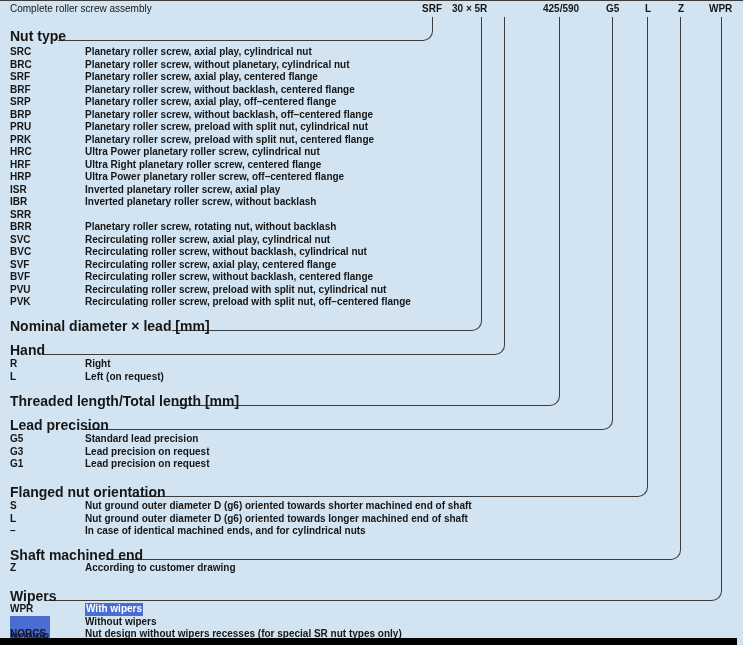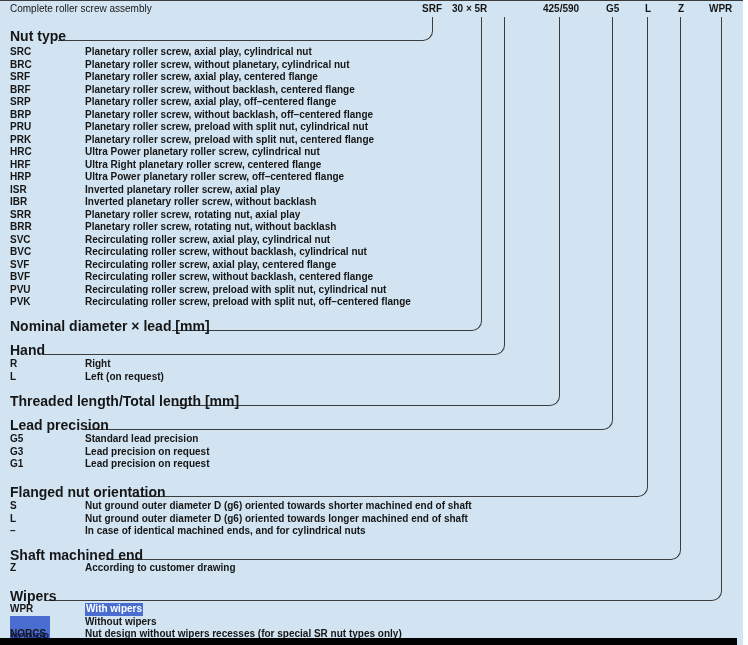--- a/index.html
+++ b/index.html
@@ -123,21 +123,20 @@
     <div class="row">
         <span class="code">ISR</span>
         <span class="desc">Inverted planetary roller screw, axial play</span>
       </div>
     <div class="row">
         <span class="code">IBR</span>
         <span class="desc">Inverted planetary roller screw, without backlash</span>
       </div>
     <div class="row">
         <span class="code">SRR</span>
-        <span class="desc">Planetary roller screw, rotating nut, axial play</span>
       </div>
     <div class="row">
         <span class="code">BRR</span>
         <span class="desc">Planetary roller screw, rotating nut, without backlash</span>
       </div>
     <div class="row">
         <span class="code">SVC</span>
         <span class="desc">Recirculating roller screw, axial play, cylindrical nut</span>
       </div>
     <div class="row">

